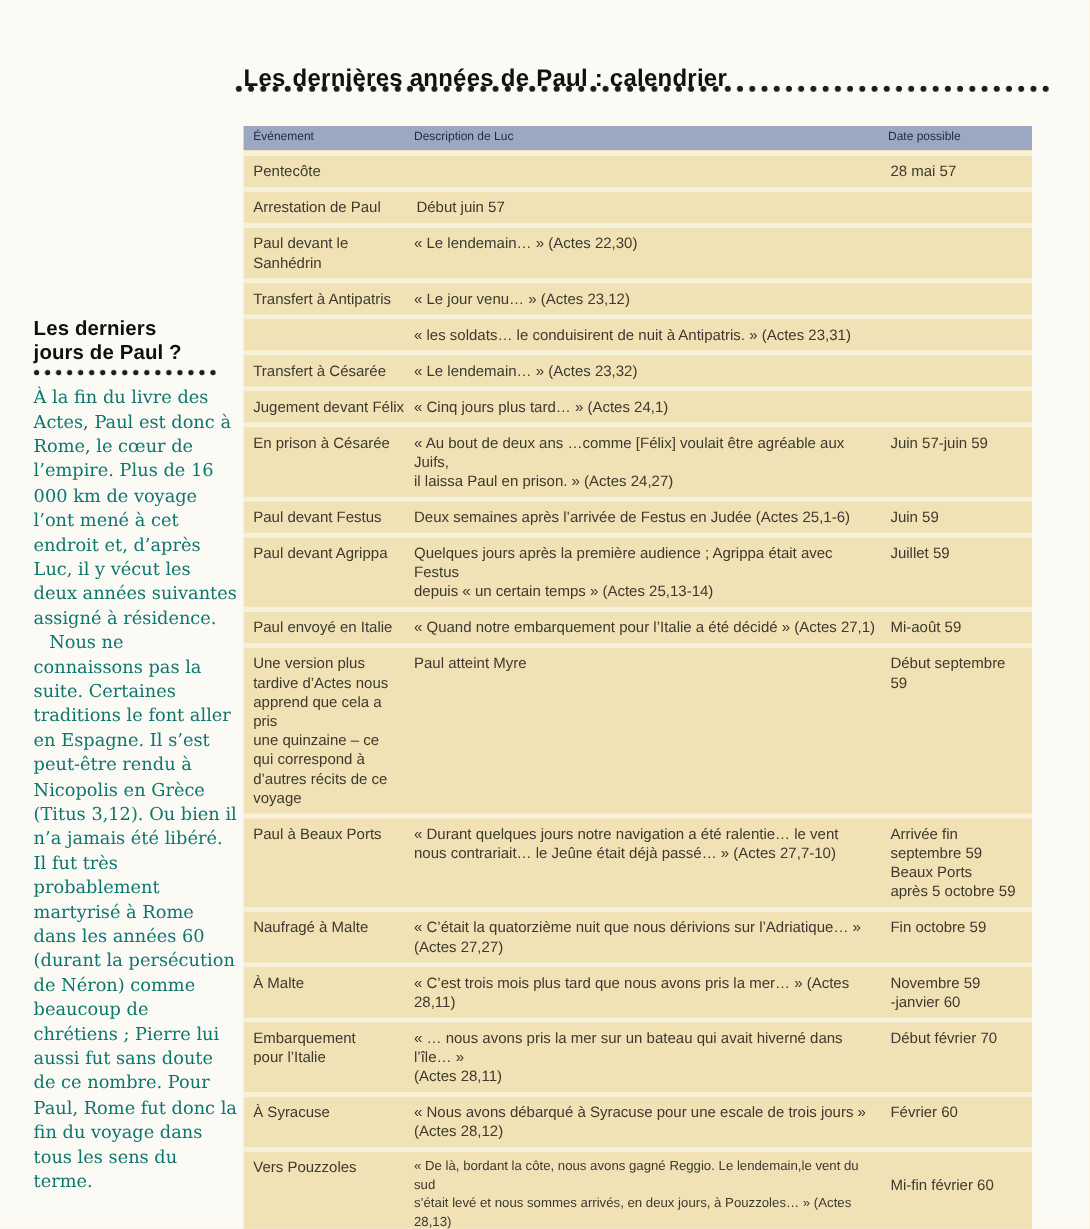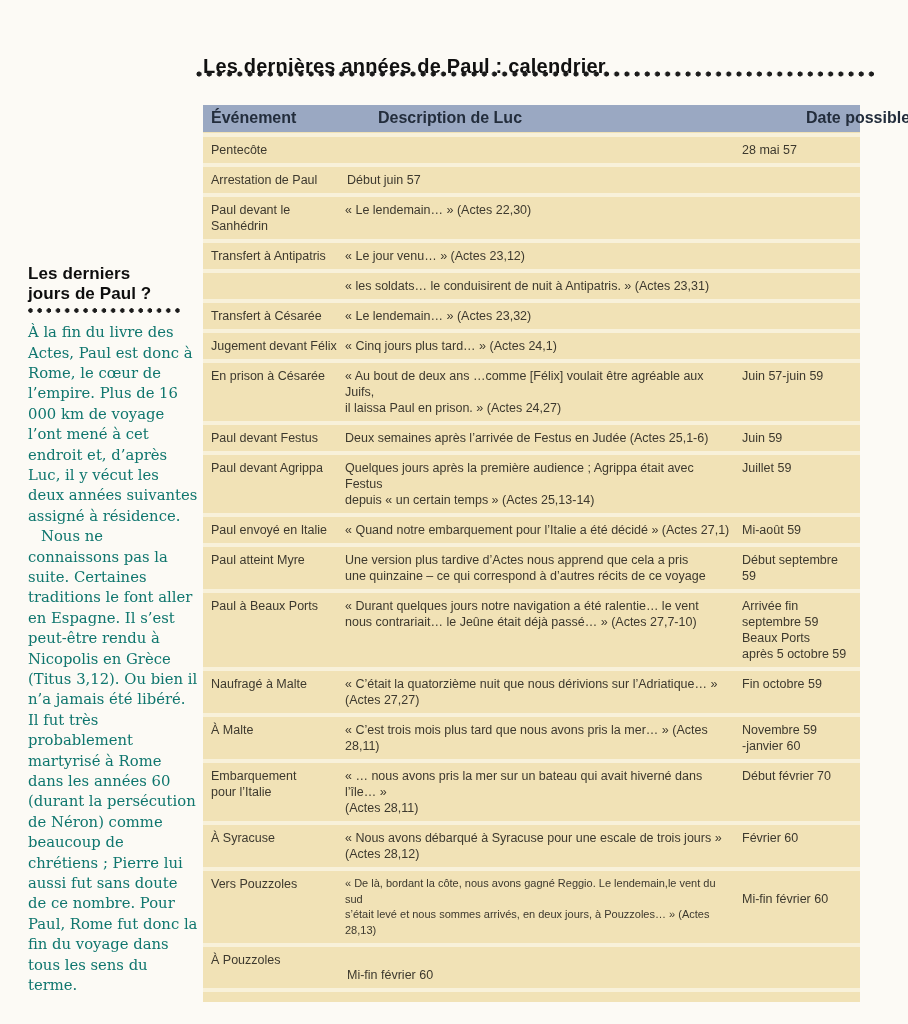--- a/index.html
+++ b/index.html
@@ -48,23 +48,22 @@
   }
   .sidebar p + p{text-indent:13px;}
   
   .cal-table{
     position:absolute;left:203px;top:105px;width:657px;min-height:870px;
     background:var(--body-bg);
   }
   .thead{
     display:grid;grid-template-columns:134px 395px 112px;
     padding:4px 8px 5px 8px;background:var(--header-bg);
-    color:var(--header-text);font-weight:bold;font-size:16px;
+    color:var(--header-text);font-weight:normal;font-size:10px;
     align-items:center;
-    gap:33px;
   }
   .tbody{padding-top:1px;}
   .trow{
     display:grid;grid-template-columns:134px 395px 112px;
     padding:5px 8px 5px 8px;
     border-top:4px solid var(--separator);
     font-size:12.5px;line-height:1.28;color:var(--table-ink);
   }
   .trow:first-child{border-top:4px solid var(--separator);}
   .cell{white-space:pre-line;}
@@ -145,23 +144,23 @@
     <div class="cell desc">Quelques jours après la première audience ; Agrippa était avec Festus
 depuis « un certain temps » (Actes 25,13-14)</div>
     <div class="cell date">Juillet 59</div>
   </div>
       <div class="trow">
     <div class="cell event">Paul envoyé en Italie</div>
     <div class="cell desc">« Quand notre embarquement pour l’Italie a été décidé » (Actes 27,1)</div>
     <div class="cell date">Mi-août 59</div>
   </div>
       <div class="trow">
-    <div class="cell event">Paul atteint Myre</div>
     <div class="cell desc">Une version plus tardive d’Actes nous apprend que cela a pris
 une quinzaine – ce qui correspond à d’autres récits de ce voyage</div>
+    <div class="cell event">Paul atteint Myre</div>
     <div class="cell date">Début septembre 59</div>
   </div>
       <div class="trow">
     <div class="cell event">Paul à Beaux Ports</div>
     <div class="cell desc">« Durant quelques jours notre navigation a été ralentie… le vent
 nous contrariait… le Jeûne était déjà passé… » (Actes 27,7-10)</div>
     <div class="cell date">Arrivée fin
 septembre 59
 Beaux Ports
 après 5 octobre 59</div>

